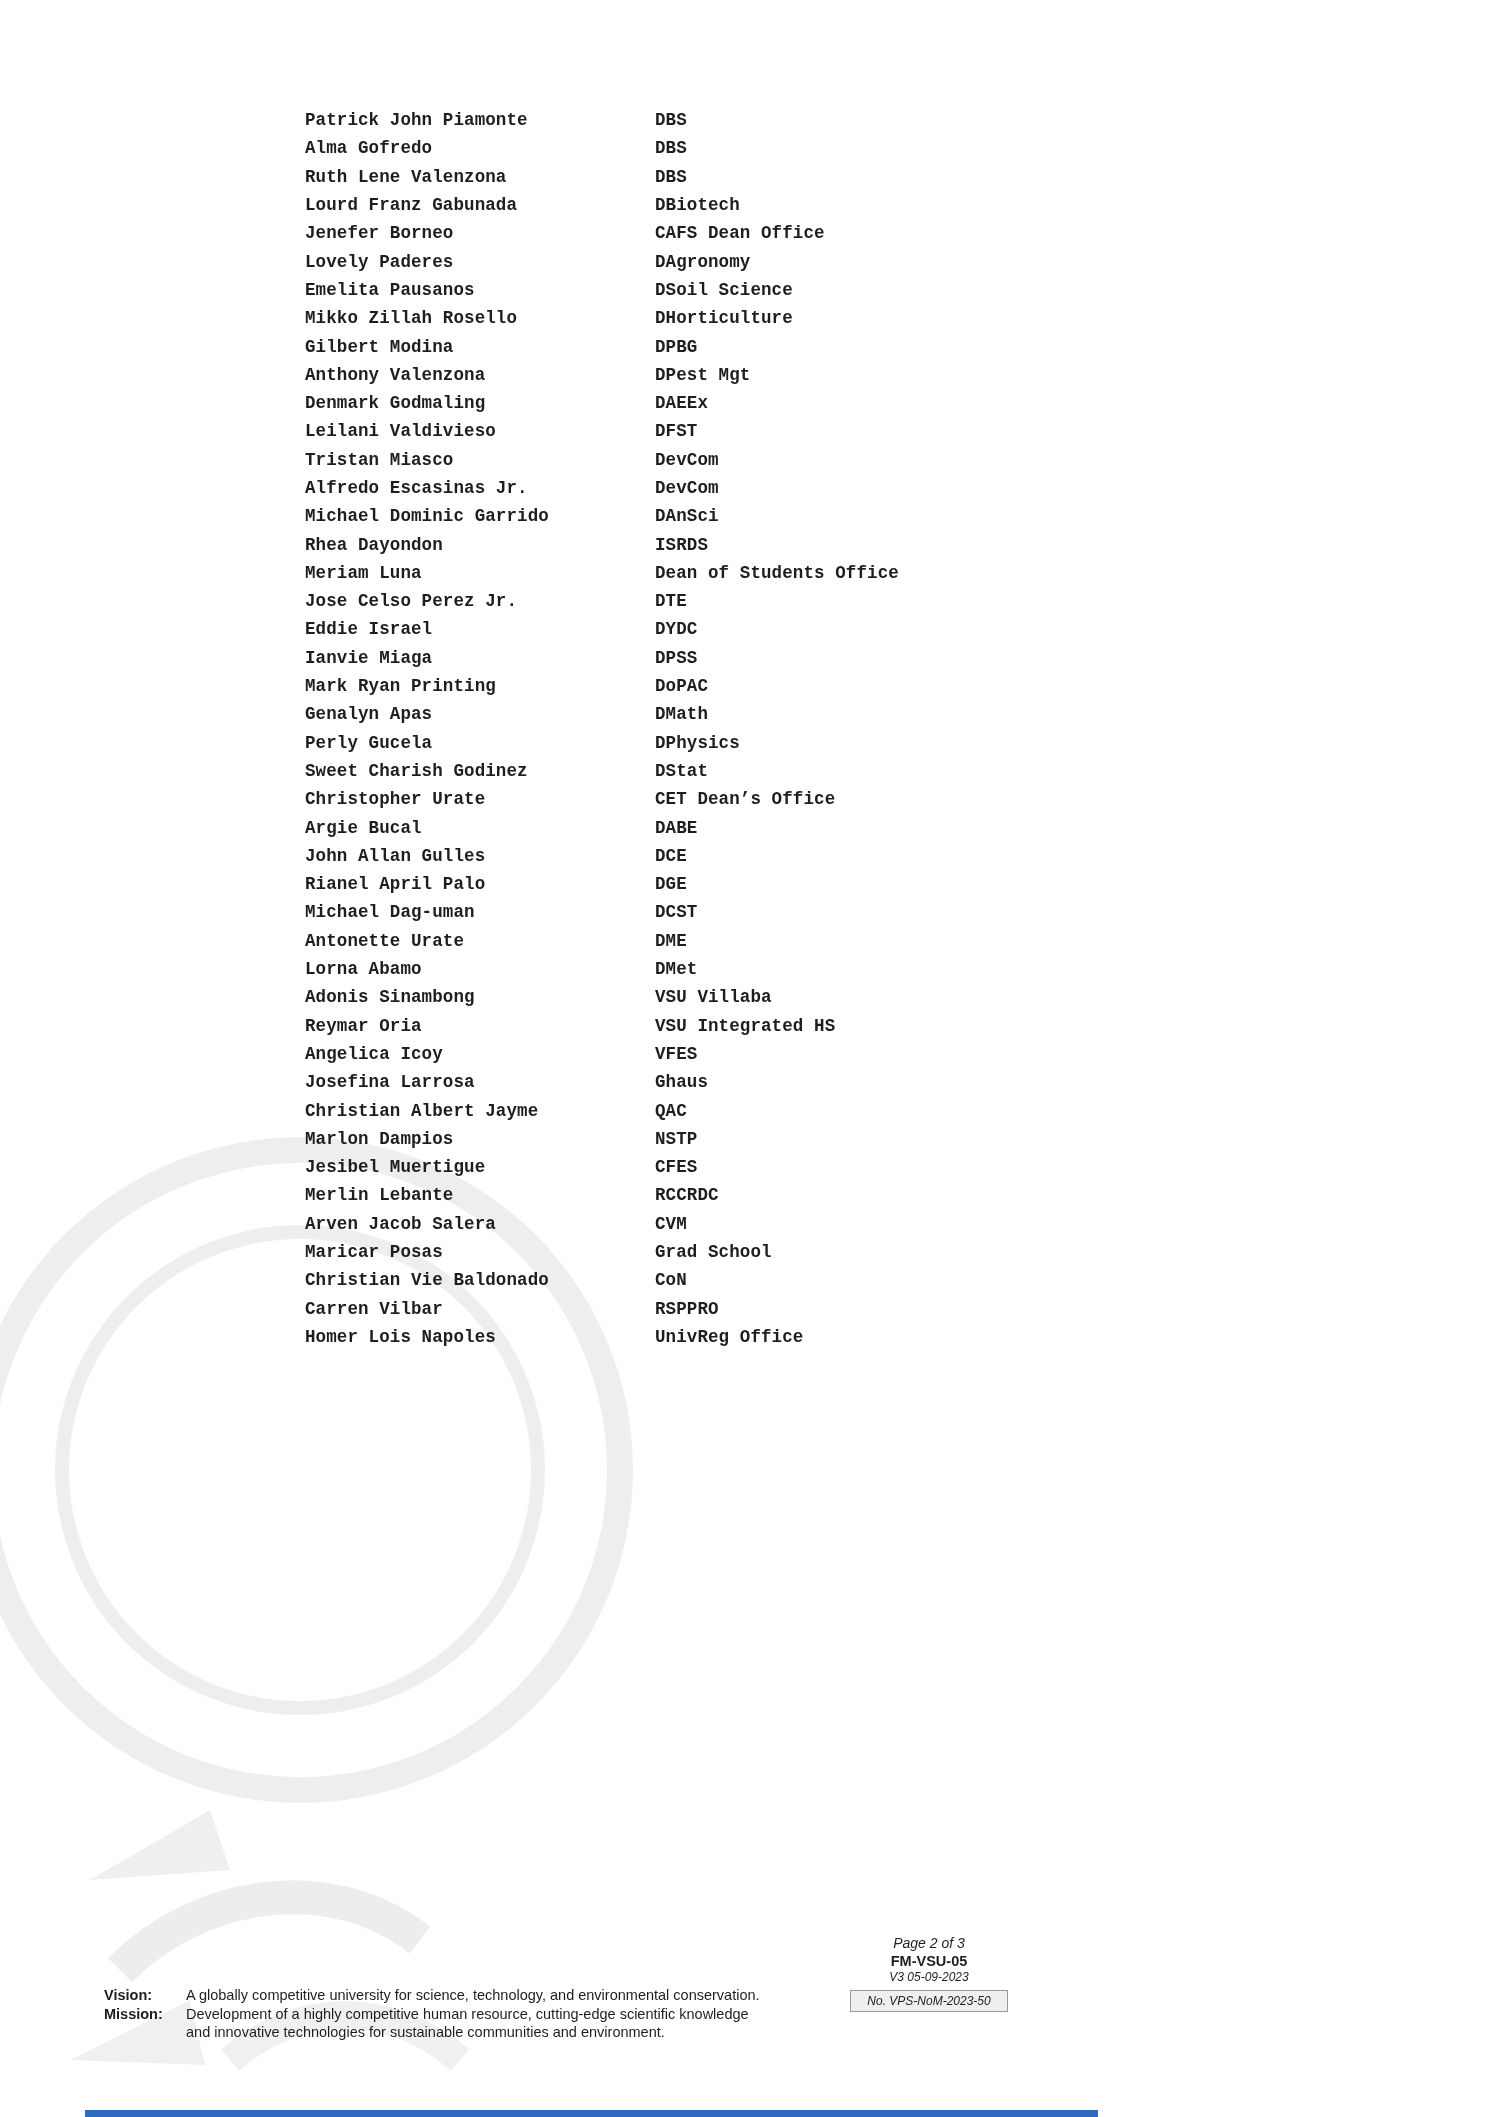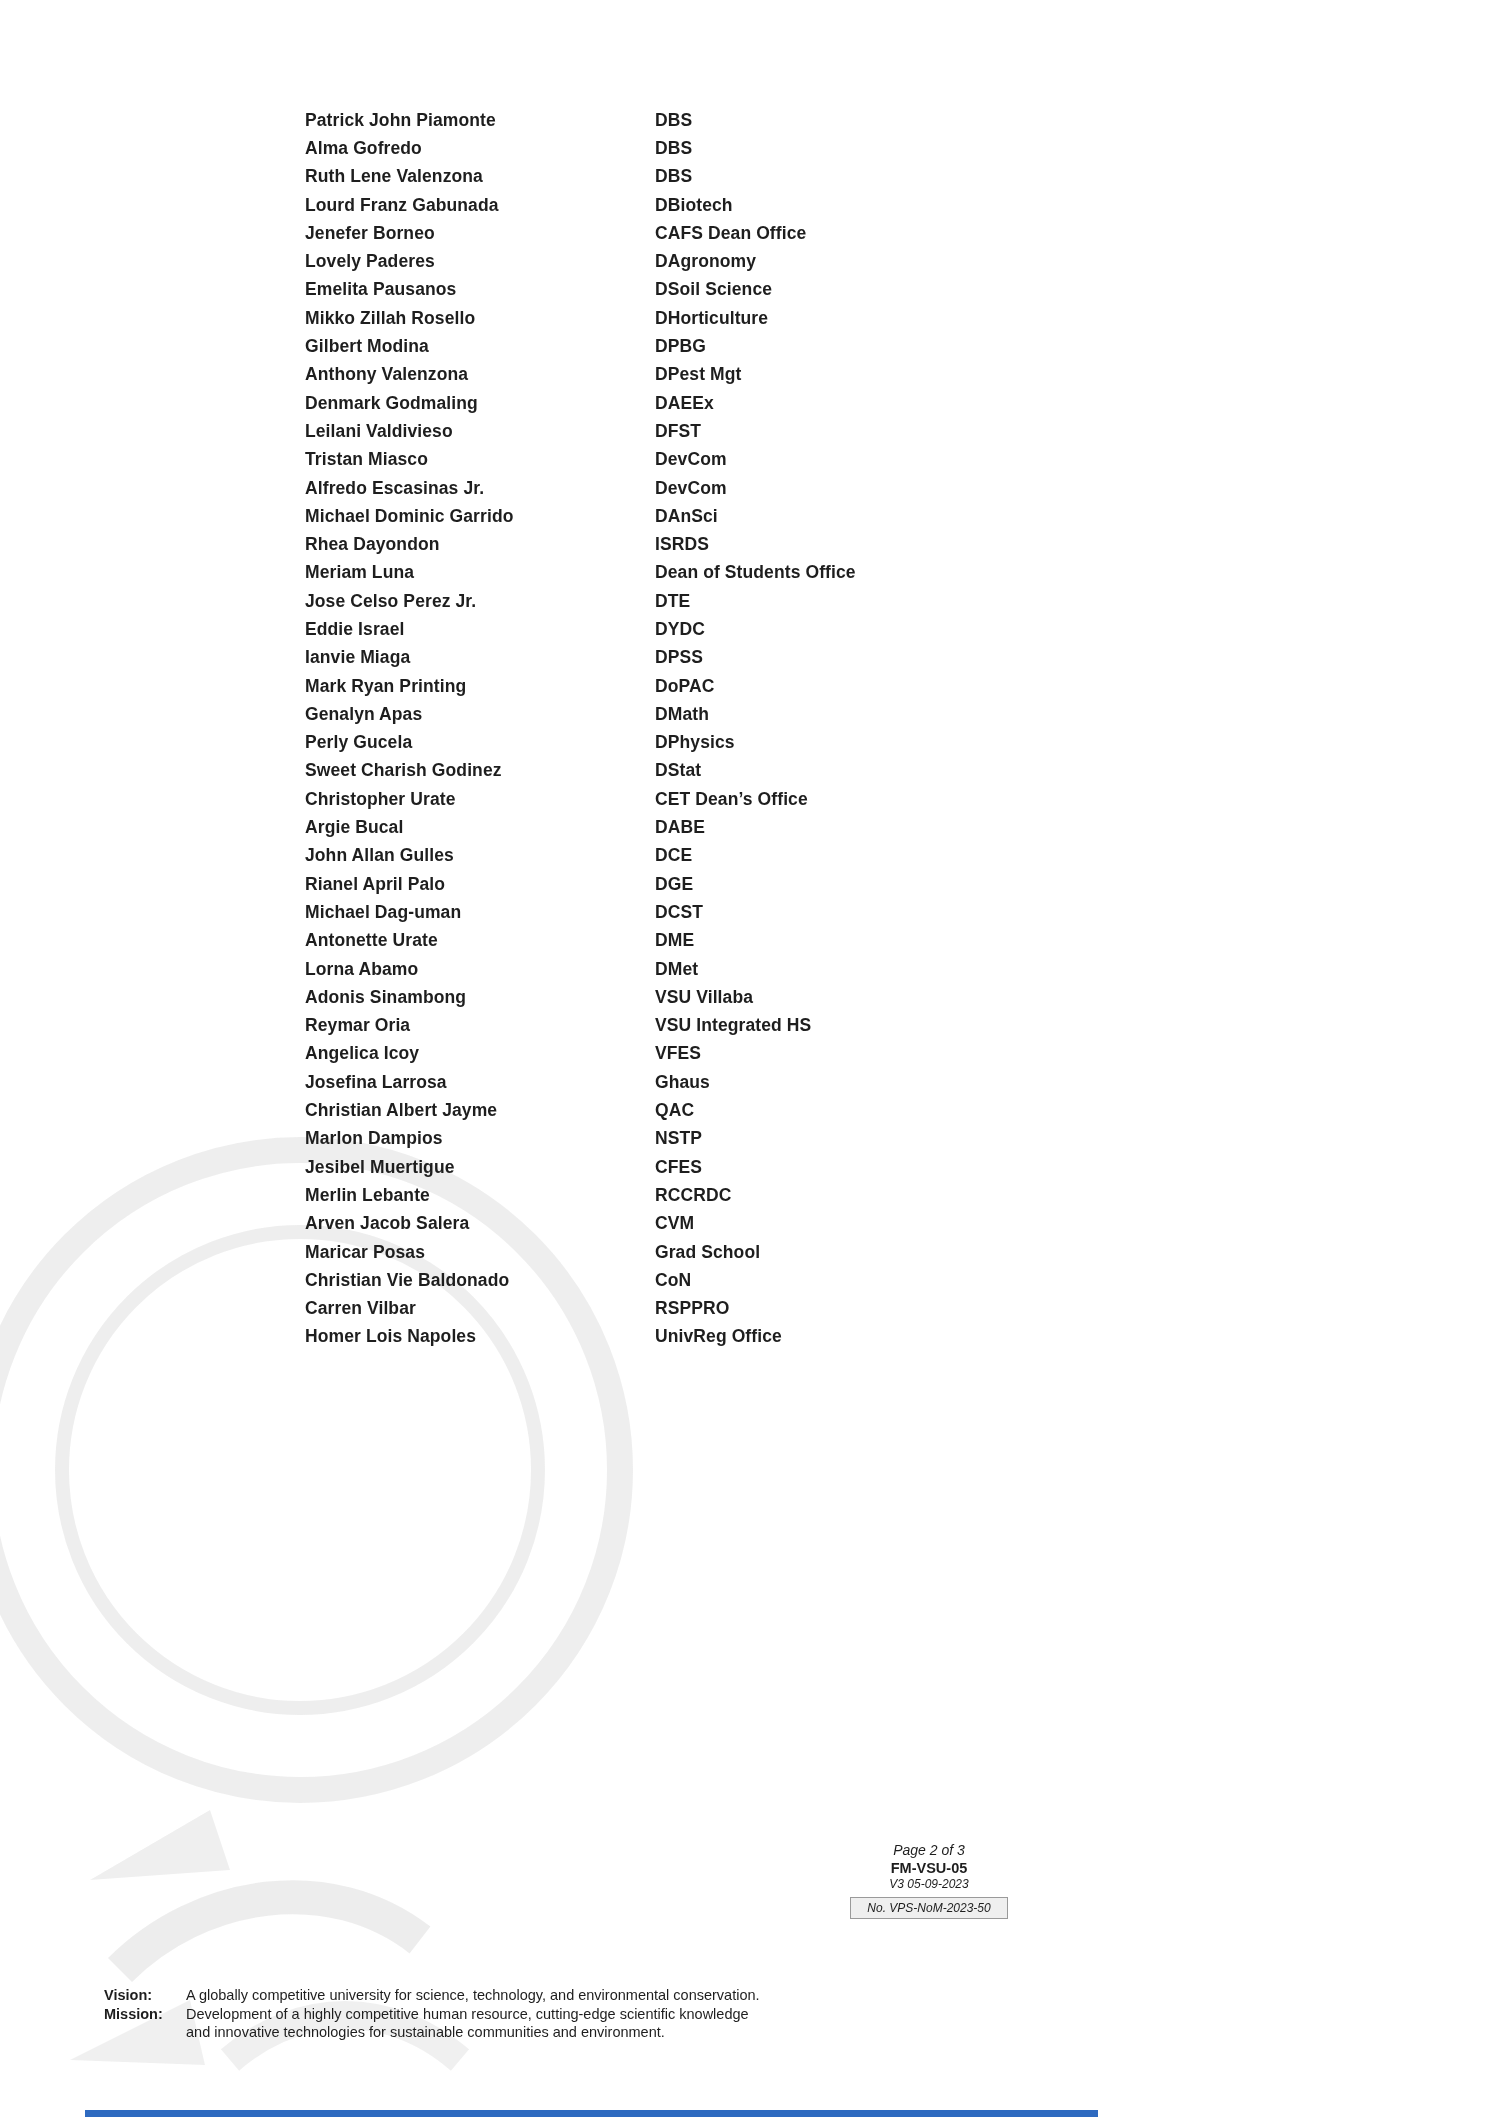--- a/index.html
+++ b/index.html
@@ -16,20 +16,21 @@
   .watermark {
     position: absolute;
     left: 0;
     top: 830px;
     pointer-events: none;
   }
   .roster {
     position: absolute;
     left: 305px;
     top: 106px;
+    font-family: Liberation Mono, monospace;
   }
   .row {
     display: flex;
     height: 28.3px;
     align-items: center;
     font-weight: bold;
     font-size: 17.5px;
     letter-spacing: 0.1px;
     white-space: nowrap;
   }
@@ -44,21 +45,21 @@
     column-gap: 0;
     font-size: 14.5px;
     line-height: 18.5px;
   }
   .footer-vm .labels { font-weight: bold; }
   .footer-vm .labels div { line-height: 18.5px; }
   .footer-vm .texts div { line-height: 18.5px; }
   .page-meta {
     position: absolute;
     left: 850px;
-    top: 1841px;
+    top: 1934px;
     width: 158px;
     text-align: center;
   }
   .page-meta .page-label {
     font-style: italic;
     font-size: 14px;
     line-height: 18px;
   }
   .page-meta .form-code {
     font-weight: bold;

